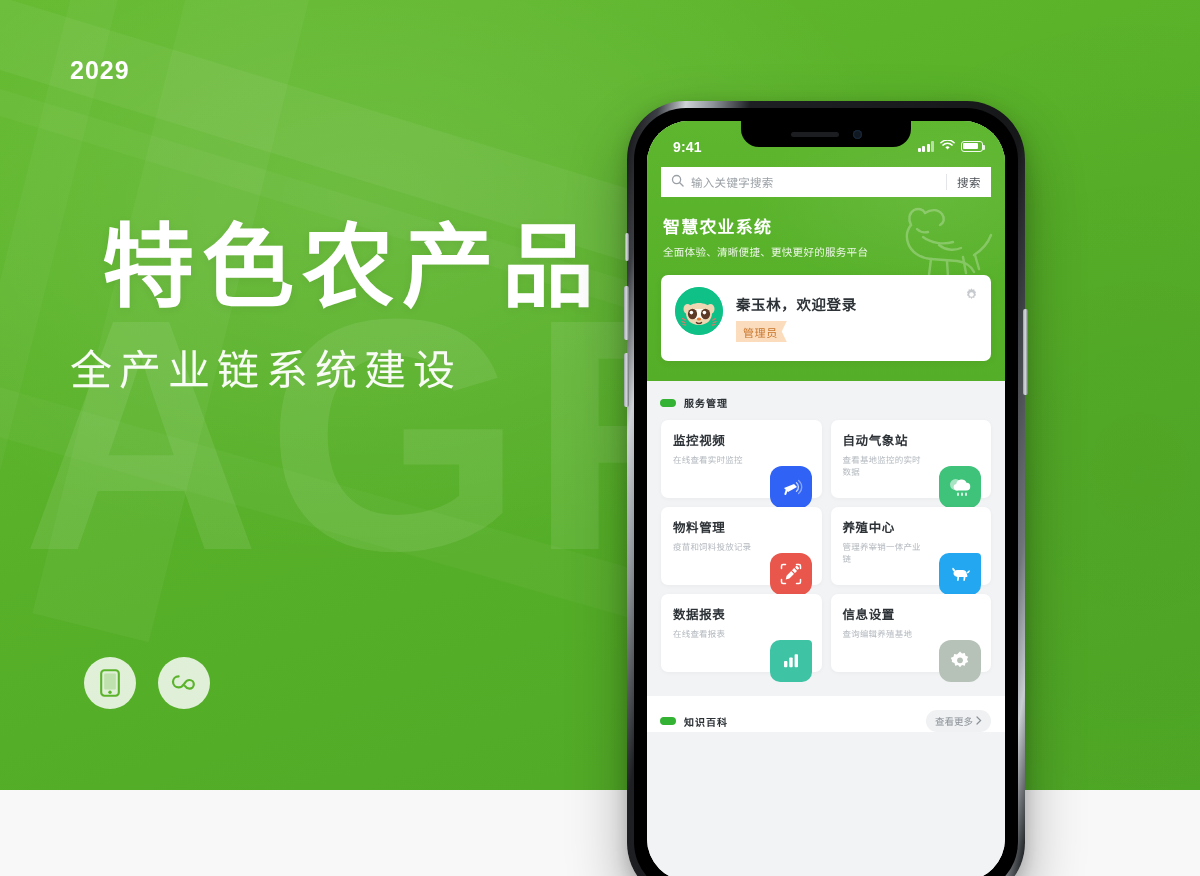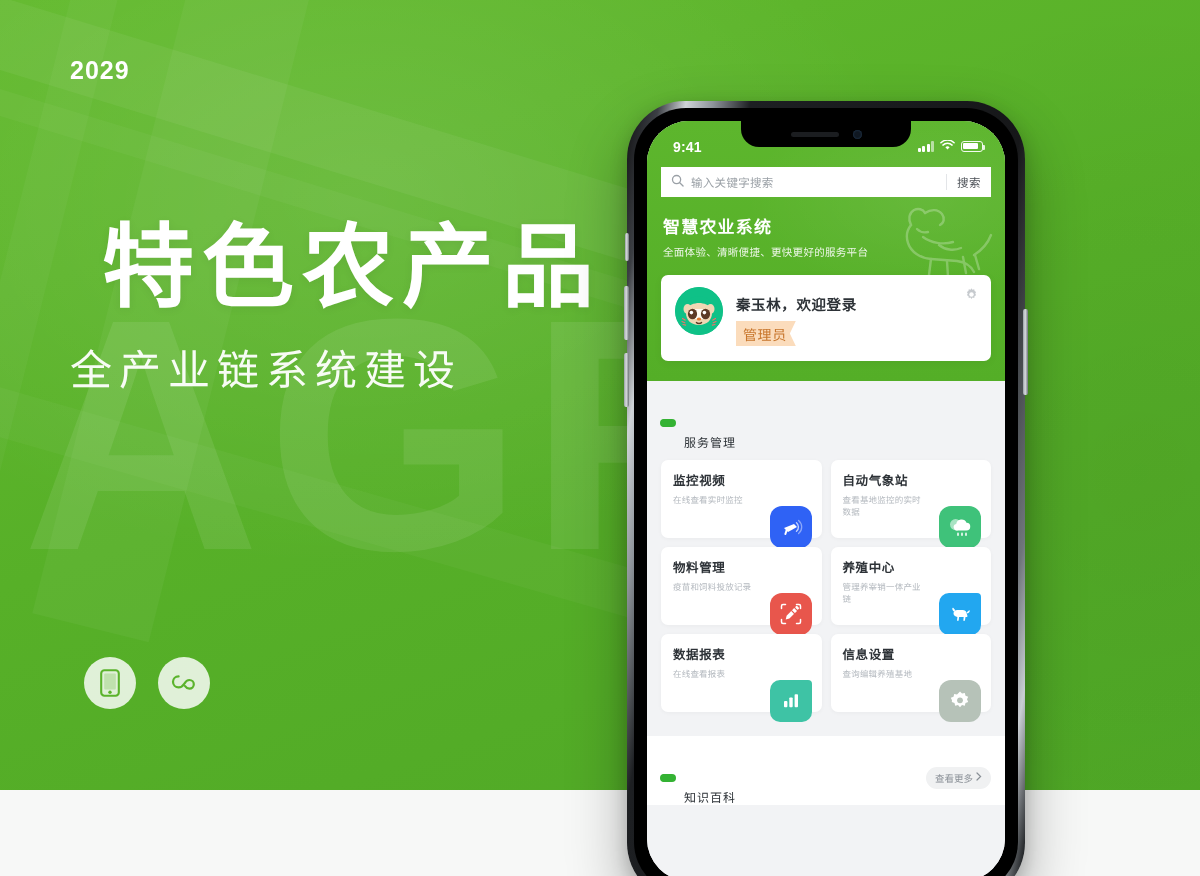--- a/index.html
+++ b/index.html
@@ -149,30 +149,30 @@
     padding:12px 14px; min-height:86px; position:relative;
     box-shadow:0 2px 8px rgba(0,0,0,.05);
     display:flex; align-items:flex-start; gap:13px;
   }
   .avatar{ width:48px; height:48px; border-radius:50%; overflow:hidden; flex:0 0 auto; background:#0fc187; position:relative; }
   .gear-ico{ position:absolute; right:12px; top:12px; }
 
   .u-name{ font-size:14.5px; font-weight:700; color:#2d3237; letter-spacing:.6px; margin-top:6px; }
   .role-tag{
     display:inline-block; margin-top:7px; background:#fbdcbc; color:#c8762c;
-    font-size:14px; padding:2.5px 9px 2.5px 7px; letter-spacing:.6px;
+    font-size:11px; padding:2.5px 9px 2.5px 7px; letter-spacing:.6px;
     clip-path:polygon(0 0, 100% 0, 90% 50%, 100% 100%, 0 100%);
   }
 
   .section{ padding:14px 14px 0 14px; }
   .sec-head{ display:flex; align-items:center; justify-content:space-between; margin-bottom:10px; }
   .sec-left{ display:flex; align-items:center; gap:8px; }
   .dot-mark{ width:15px; height:8px; border-radius:5px; background:#34b233; position:relative; }
   .dot-mark::after{ content:""; position:absolute; left:-1px; top:0; width:8px; height:8px; border-radius:50%; background:#34b233; }
-  .sec-title{ font-size:12px; font-weight:400; color:#2d3237; letter-spacing:1px;margin-top:38px; }
+  .sec-title{ font-size:10px; font-weight:700; color:#2d3237; letter-spacing:1px; }
   .more-pill{
     background:#f0f1f2; border-radius:11px; padding:4px 9px;
     font-size:9.5px; color:#8a9097; display:flex; align-items:center; gap:3px;
   }
 
   .grid{ display:grid; grid-template-columns:1fr 1fr; gap:9px; }
   .tile{
     background:#fff; border-radius:7px; height:78px; padding:10px 10px 0 12px;
     position:relative; overflow:visible;
     box-shadow:0 1px 4px rgba(0,0,0,.04);

